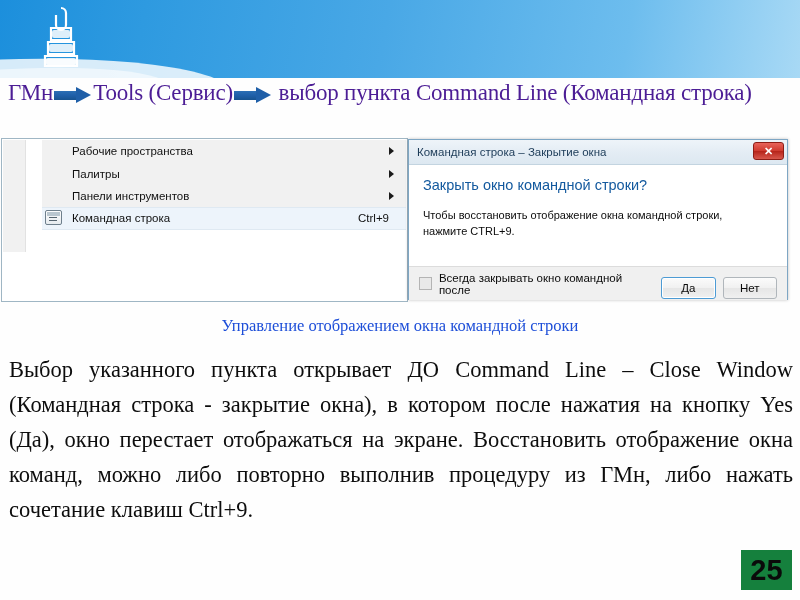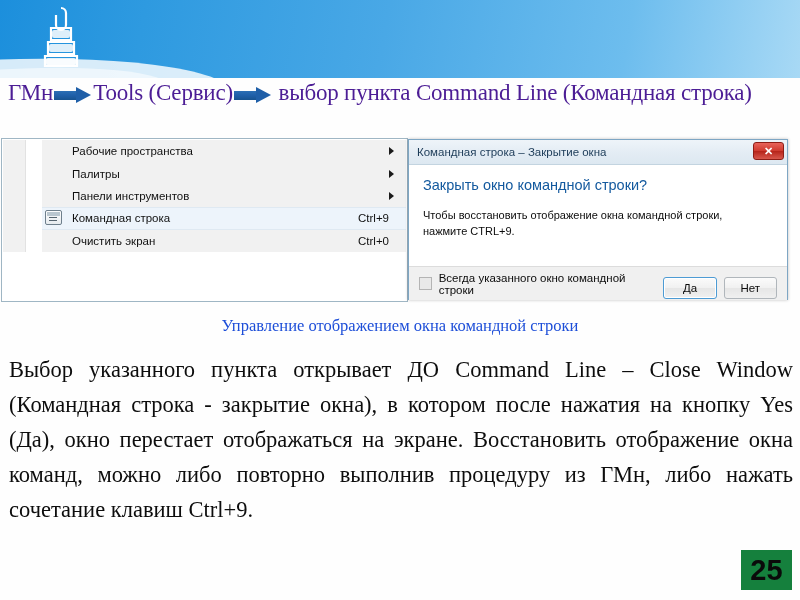--- a/index.html
+++ b/index.html
@@ -357,42 +357,37 @@
         <span class="submenu-arrow"></span>
       </div>
 
       <div class="menu-row selected">
         <span class="cmd-icon"></span>
         <span class="label">Командная строка</span>
         <span class="spacer"></span>
         <span class="accel">Ctrl+9</span>
       </div>
 
-      <div class="menu-row">
-        <span class="label">Очистить экран</span>
-        <span class="spacer"></span>
-        <span class="accel">Ctrl+0</span>
-      </div>
 
     </div>
   </div>
 
   <div class="dialog">
     <div class="dlg-titlebar">
       <span class="dlg-title">Командная строка – Закрытие окна</span>
       <span class="dlg-close">✕</span>
     </div>
     <div class="dlg-body">
       <div class="dlg-heading">Закрыть окно командной строки?</div>
       <div class="dlg-text">Чтобы восстановить отображение окна командной строки, нажмите CTRL+9.</div>
     </div>
     <div class="dlg-footer">
       <div class="dlg-check">
         <span class="checkbox"></span>
-        <span class="ctext">Всегда указанного окно командной строки</span>
+        <span class="ctext">Всегда закрывать окно командной после</span>
       </div>
       <div class="dlg-btn default">Да</div>
       <div class="dlg-btn">Нет</div>
     </div>
   </div>
 
   <div class="caption">Управление отображением окна командной строки</div>
 
   <div class="body-text">Выбор указанного пункта открывает ДО Command Line – Close Window (Командная строка - закрытие окна), в котором после нажатия на кнопку Yes (Да), окно перестает отображаться на экране. Восстановить отображение окна команд, можно либо повторно выполнив процедуру из ГМн, либо нажать сочетание клавиш Ctrl+9.</div>
 

